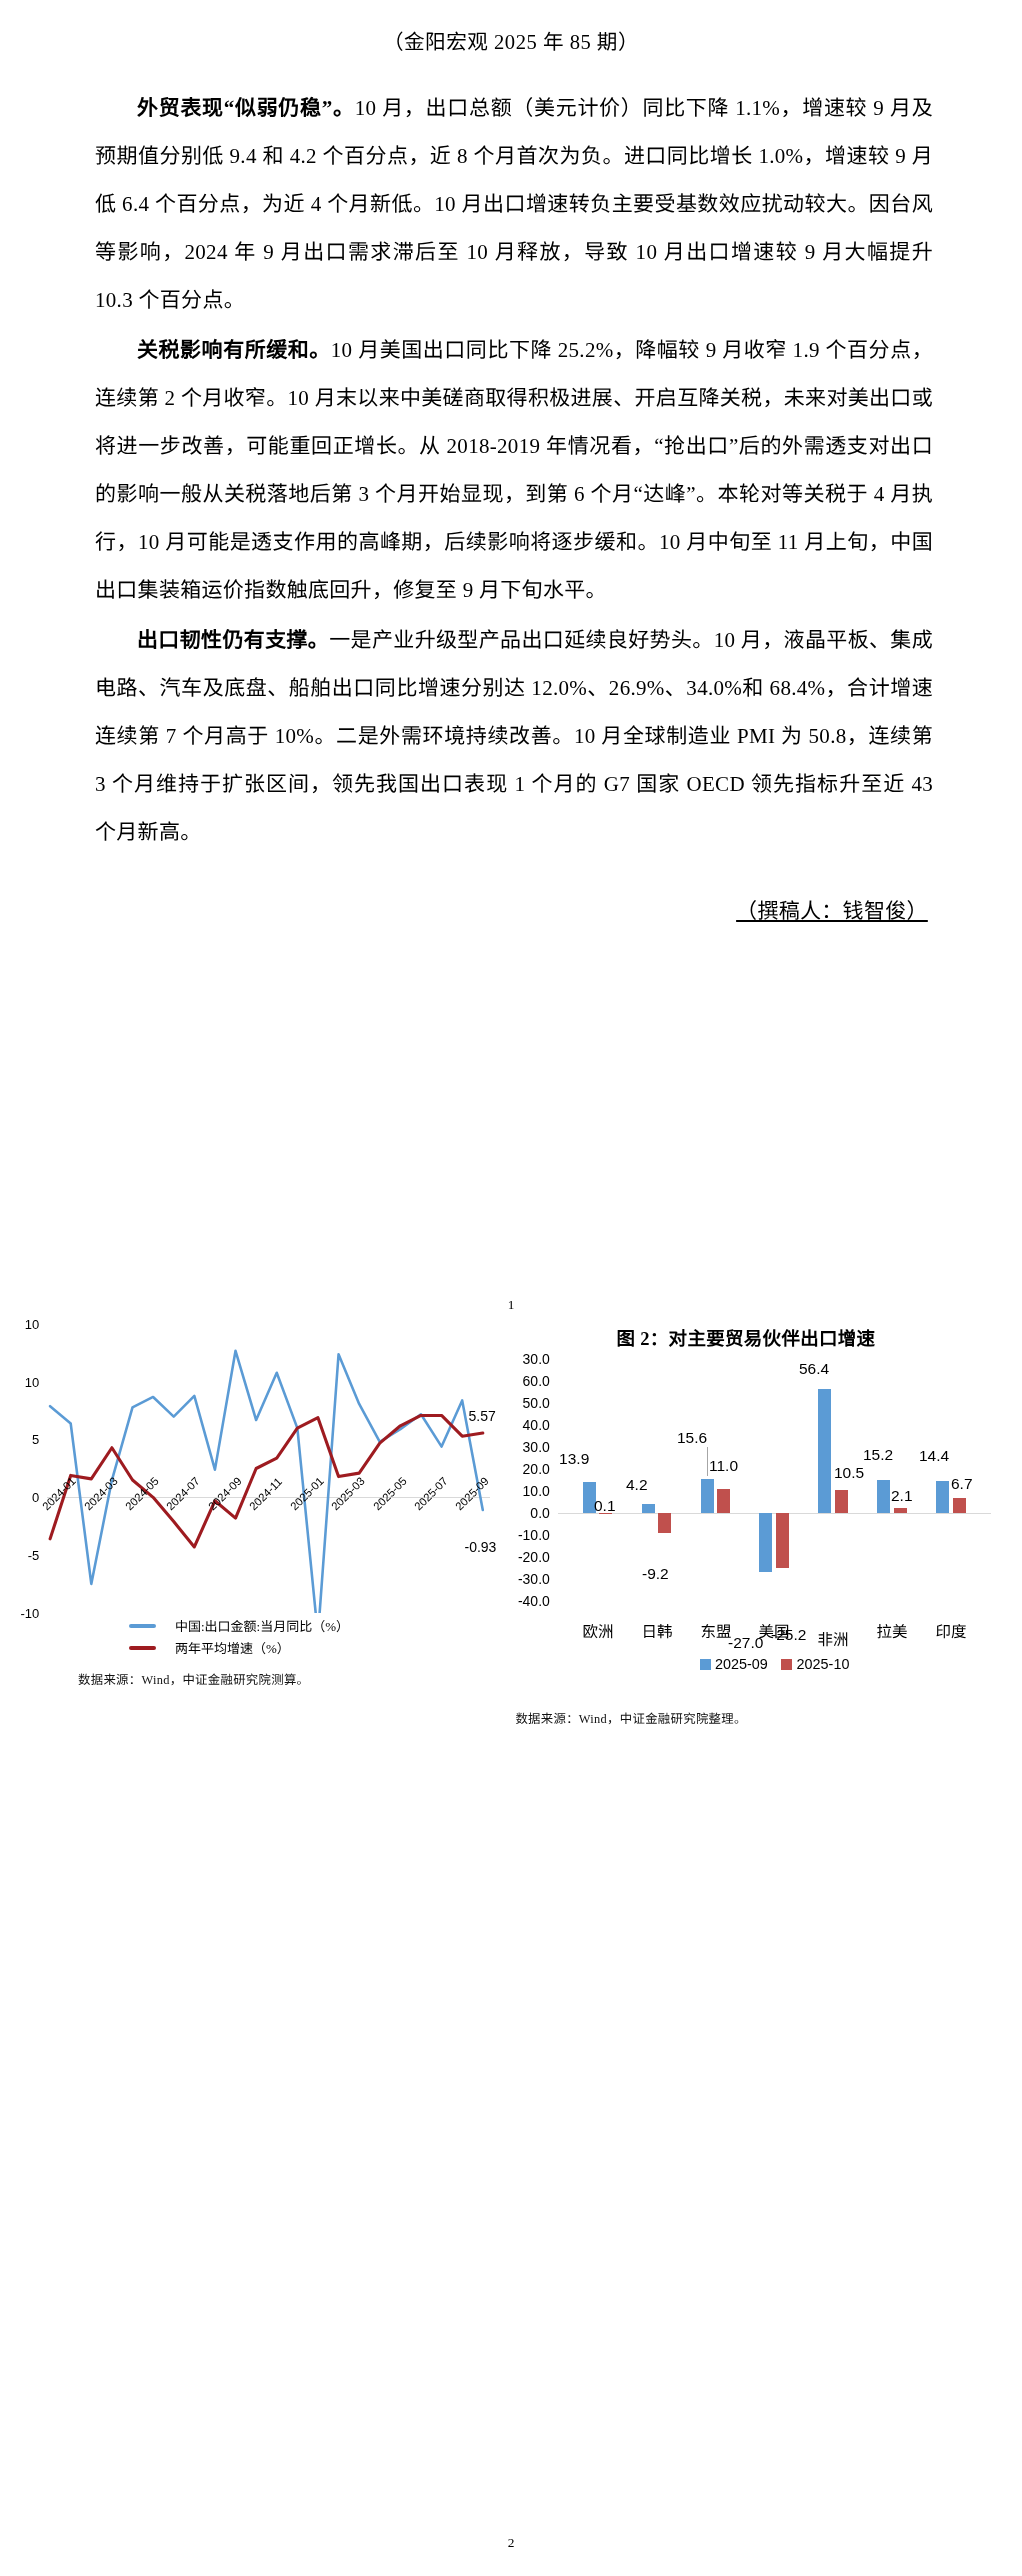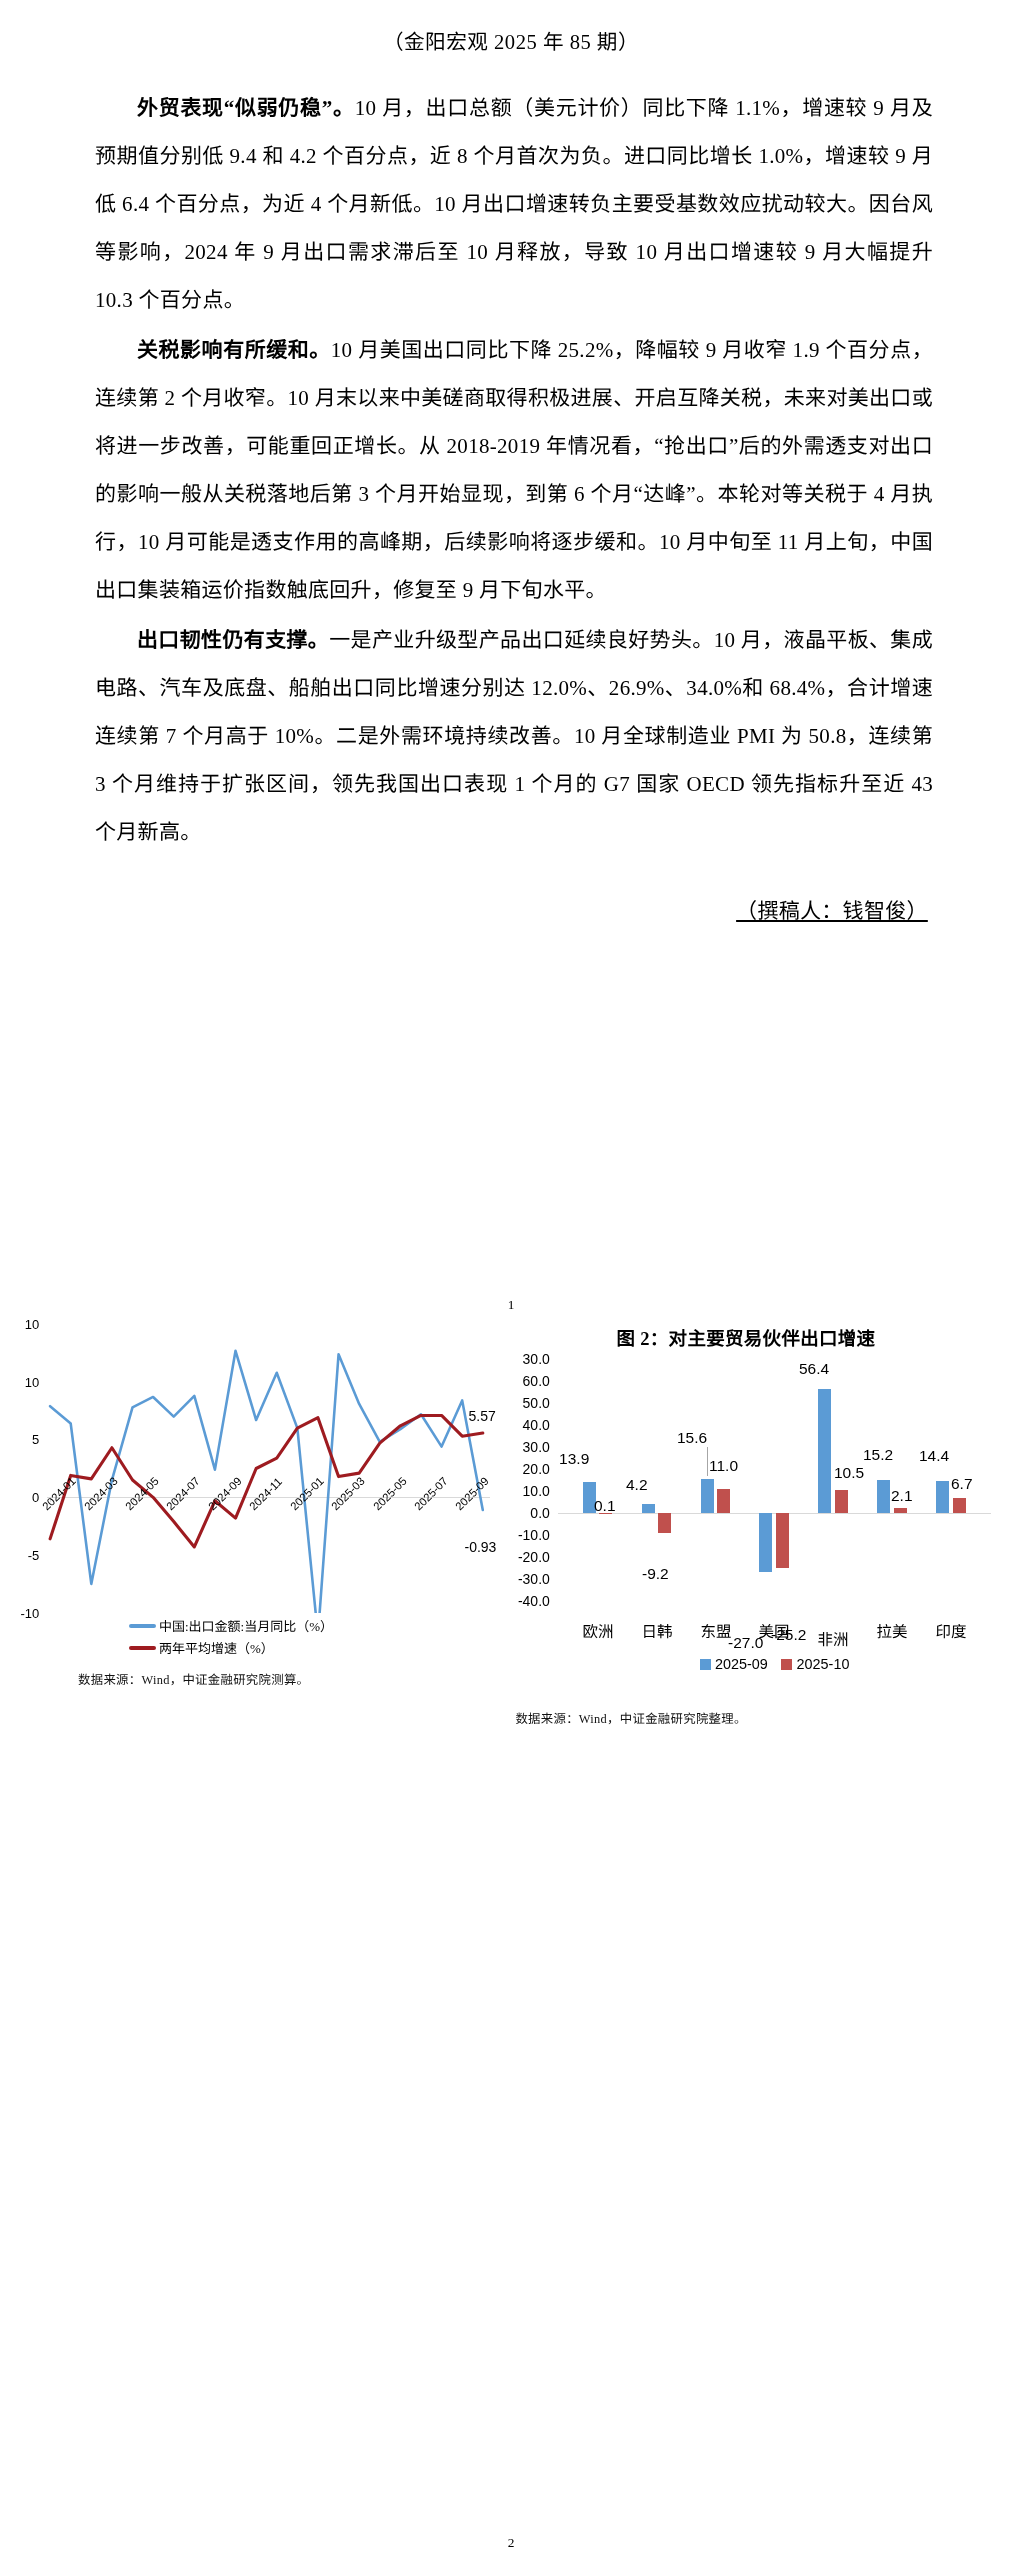--- a/index.html
+++ b/index.html
@@ -145,21 +145,21 @@
   }
   .pt-label {
     position: absolute;
     font-size: 14px;
     white-space: nowrap;
     font-family: "Liberation Sans", sans-serif;
   }
   .legend-line {
     display: flex;
     align-items: center;
-    gap: 3px;
+    gap: 19px;
     font-size: 13px;
     margin-bottom: 3.1px;
     font-family: "Liberation Serif", "DejaVu Serif", serif;
   }
   .legend-swatch {
     display: inline-block;
     width: 27px;
     height: 4.1px;
     border-radius: 2.1px;
   }

